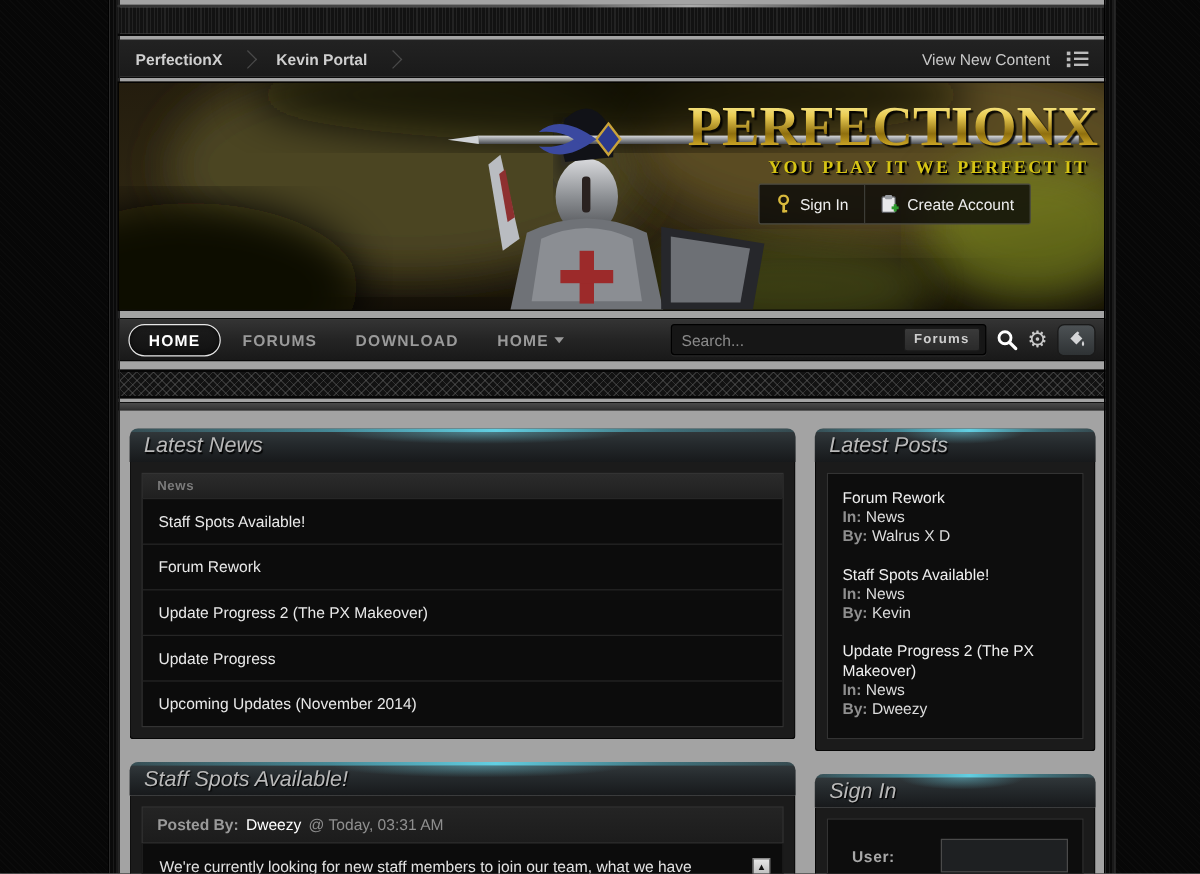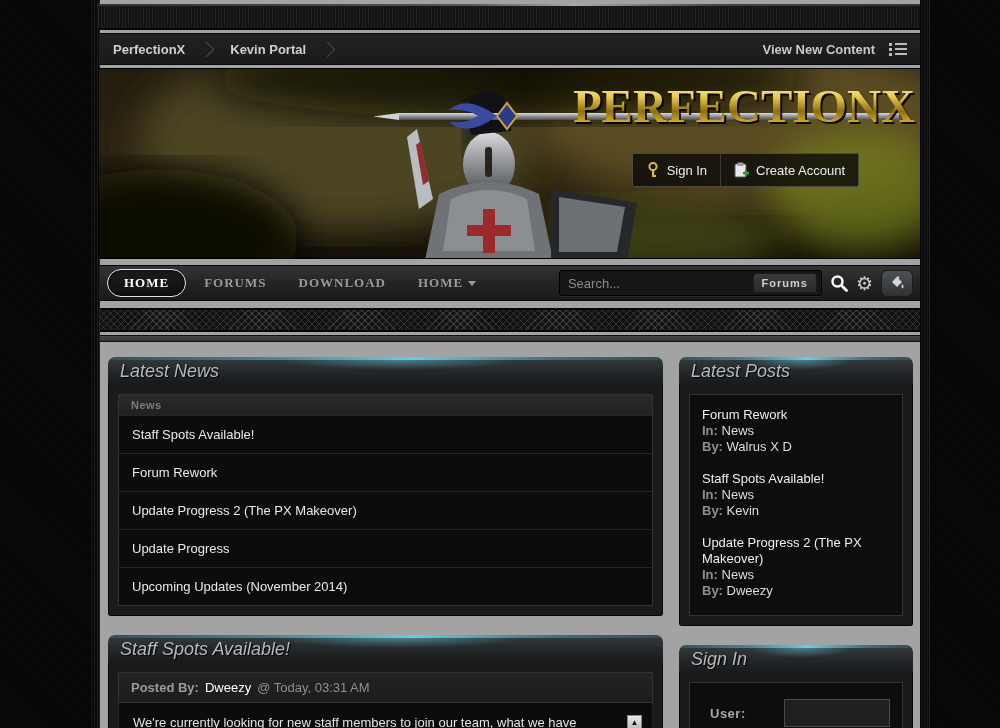--- a/index.html
+++ b/index.html
@@ -44,21 +44,21 @@
     display:flex; align-items:center; padding:0 14px;
     font-size:13px; font-weight:bold; color:#cfcfcf;
   }
   .crumb-item { cursor:pointer; }
   .crumb-sep {
     width:11px; height:11px; margin:0 18px 0 16px;
     border-top:1px solid #4a4a4a; border-right:1px solid #4a4a4a;
     transform:rotate(45deg); flex:0 0 auto;
   }
   .crumb-right { margin-left:auto; display:flex; align-items:center; gap:14px; }
-  .vnc-link { font-weight:bold; color:#c9c9c9; font-size:13px; cursor:pointer; }
+  .vnc-link { font-weight:normal; color:#c9c9c9; font-size:13px; cursor:pointer; }
   .list-icon { display:inline-block; cursor:pointer; }
   .list-icon .row { display:flex; align-items:center; gap:3px; margin:2px 0; }
   .list-icon .dot { width:3px; height:3px; background:#bbb; }
   .list-icon .line { width:12px; height:2px; background:#bbb; }
 
   
   .banner {
     margin-top:3px; height:191px; position:relative; overflow:hidden;
     border:1px solid #000; background:#17130a;
   }
@@ -93,21 +93,21 @@
 
   
   .nav-bar {
     margin-top:6px; height:36px;
     background:linear-gradient(180deg,#343434 0%,#242424 50%,#191919 100%);
     border:1px solid #070707; border-radius:2px;
     display:flex; align-items:center; padding:0 8px; gap:4px;
   }
   .nav-item {
     font-size:13px; font-weight:bold; letter-spacing:1px; color:#9a9a9a;
-    padding:6px 14px; cursor:pointer; display:flex; align-items:center; gap:5px;font-family:Liberation Serif, serif;
+    padding:6px 14px; cursor:pointer; display:flex; align-items:center; gap:5px;
   }
   .nav-item.active {
     color:#fff; background:linear-gradient(180deg,#1c1c1c,#111);
     border:1px solid #e6e6e6; border-radius:14px; padding:5px 16px;
     box-shadow:0 0 4px rgba(0,0,0,0.8) inset;
   }
   .caret-down {
     width:0; height:0; border-left:4px solid transparent; border-right:4px solid transparent;
     border-top:5px solid #9a9a9a;
   }
@@ -308,20 +308,21 @@
       <g>
         <rect x="300" y="44" width="500" height="7" fill="url(#metal)"></rect>
         <path d="M300 44 l-26 3.5 l26 3.5 z" fill="#cfd2d6"></path>
         <path d="M408 34 l10 13 l-10 13 l-10 -13 z" fill="#2c3a8c" stroke="#c9a33a" stroke-width="2"></path>
         <path d="M398 47 q-30 22 -48 6 q22 2 34 -10 z" fill="#3b49a0"></path>
         <path d="M398 47 q-30 -22 -48 -6 q22 -2 34 10 z" fill="#3b49a0"></path>
       </g>
     </svg>
     <div class="logo-block">
       <div class="logo-text">PerfectionX</div>
+      <div class="tagline">YOU PLAY IT WE PERFECT IT</div>
     </div>
     <div class="auth-panel">
       <div class="auth-btn">
         <svg width="14" height="16" viewBox="0 0 14 16">
           <circle cx="7" cy="4.5" r="3.6" fill="none" stroke="#d8b93c" stroke-width="2"></circle>
           <rect x="6" y="8" width="2.2" height="7" fill="#d8b93c"></rect>
           <rect x="6" y="13" width="4" height="2" fill="#d8b93c"></rect>
         </svg>
         <span>Sign In</span>
       </div>

